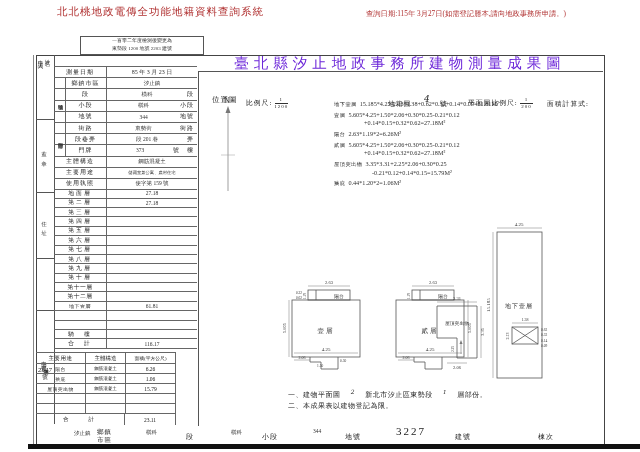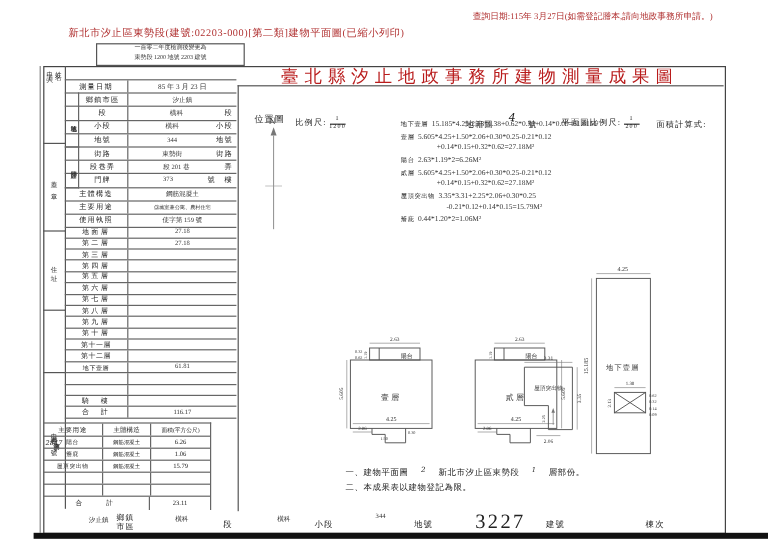--- a/index.html
+++ b/index.html
@@ -41,34 +41,34 @@
   .fitem-l{font-size:7px;letter-spacing:1px;color:#222;}
   svg text{font-family:"Liberation Serif","DejaVu Serif",serif;fill:#333;}
   svg .ln{stroke:#555;stroke-width:0.8;fill:none;}
   svg .dl{stroke:#777;stroke-width:0.5;fill:none;}
 </style>
 </head>
 <body>
 
 <div id="page">
 
-  <div class="abs red" style="left:366px;top:9px;font-size:7.3px;margin-left:28px;">查詢日期:115年 3月27日(如需登記謄本,請向地政事務所申請。)</div>
-  <div class="abs red" style="left:57px;top:22px;font-size:8.5px;letter-spacing:0.5px;">新北市汐止區東勢段(建號:02203-000)[第二類]建物平面圖(已縮小列印)</div>
+  <div class="abs red" style="left:57px;top:5px;font-size:10.5px;letter-spacing:1px;">北北桃地政電傳全功能地籍資料查詢系統</div>
+  <div class="abs red" style="left:366px;top:9px;font-size:7.3px;">查詢日期:115年 3月27日(如需登記謄本,請向地政事務所申請。)</div>
 
   <div class="abs" style="left:80px;top:36px;width:122px;height:17px;border:1px solid #555;background:#fff;
        font-size:5px;line-height:8px;text-align:center;color:#333;z-index:3;">
     <div>一百零二年度檢測後變更為</div>
     <div>東勢段 1200 地號 2203 建號</div>
   </div>
 
   <div class="abs" style="left:33px;top:55px;width:1px;height:389px;background:#888;"></div>
   <div id="docbox"></div>
   <div class="abs" style="left:28px;top:444px;width:612px;height:5px;background:#111;"></div>
 
-  <div class="abs" style="left:198px;top:54px;width:404px;text-align:center;font-size:14.5px;letter-spacing:5px;color:#b91c1c;">臺北縣汐止地政事務所建物測量成果圖</div>
+  <div class="abs" style="left:198px;top:54px;width:404px;text-align:center;font-size:14.5px;letter-spacing:5px;color:#6d28d9;">臺北縣汐止地政事務所建物測量成果圖</div>
 
   <div id="planbox"></div>
 
   <div class="stripsec" style="top:55px;height:64px;">
     <span class="vtext">申請人</span>
       <span class="vtext">姓名</span>
   </div>
   <div class="stripsec" style="top:119px;height:73px;align-items:center;">
     <span class="vtext" style="letter-spacing:10px;">蓋章</span>
   </div>
@@ -376,18 +376,18 @@
 
   <div>
     <span class="abs fitem-v" style="left:74px;top:430px;">汐止鎮</span>
     <span class="abs fitem-l" style="left:97px;top:428px;width:16px;line-height:8px;font-size:6.5px;">鄉鎮市區</span>
     <span class="abs fitem-v" style="left:146px;top:429px;">橫科</span>
     <span class="abs fitem-l" style="left:186px;top:432px;">段</span>
     <span class="abs fitem-v" style="left:231px;top:429px;">橫科</span>
     <span class="abs fitem-l" style="left:262px;top:432px;">小段</span>
     <span class="abs fitem-v" style="left:313px;top:428px;">344</span>
     <span class="abs fitem-l" style="left:345px;top:432px;">地號</span>
-    <span class="abs" style="left:396px;top:425px;font-size:17px;letter-spacing:2px;color:#222;">3227</span>
+    <span class="abs" style="left:396px;top:425px;font-size:11px;letter-spacing:2px;color:#222;">3227</span>
     <span class="abs fitem-l" style="left:455px;top:432px;">建號</span>
     <span class="abs fitem-l" style="left:538px;top:432px;">棟次</span>
   </div>
 
 </div>
 
 </body></html>

